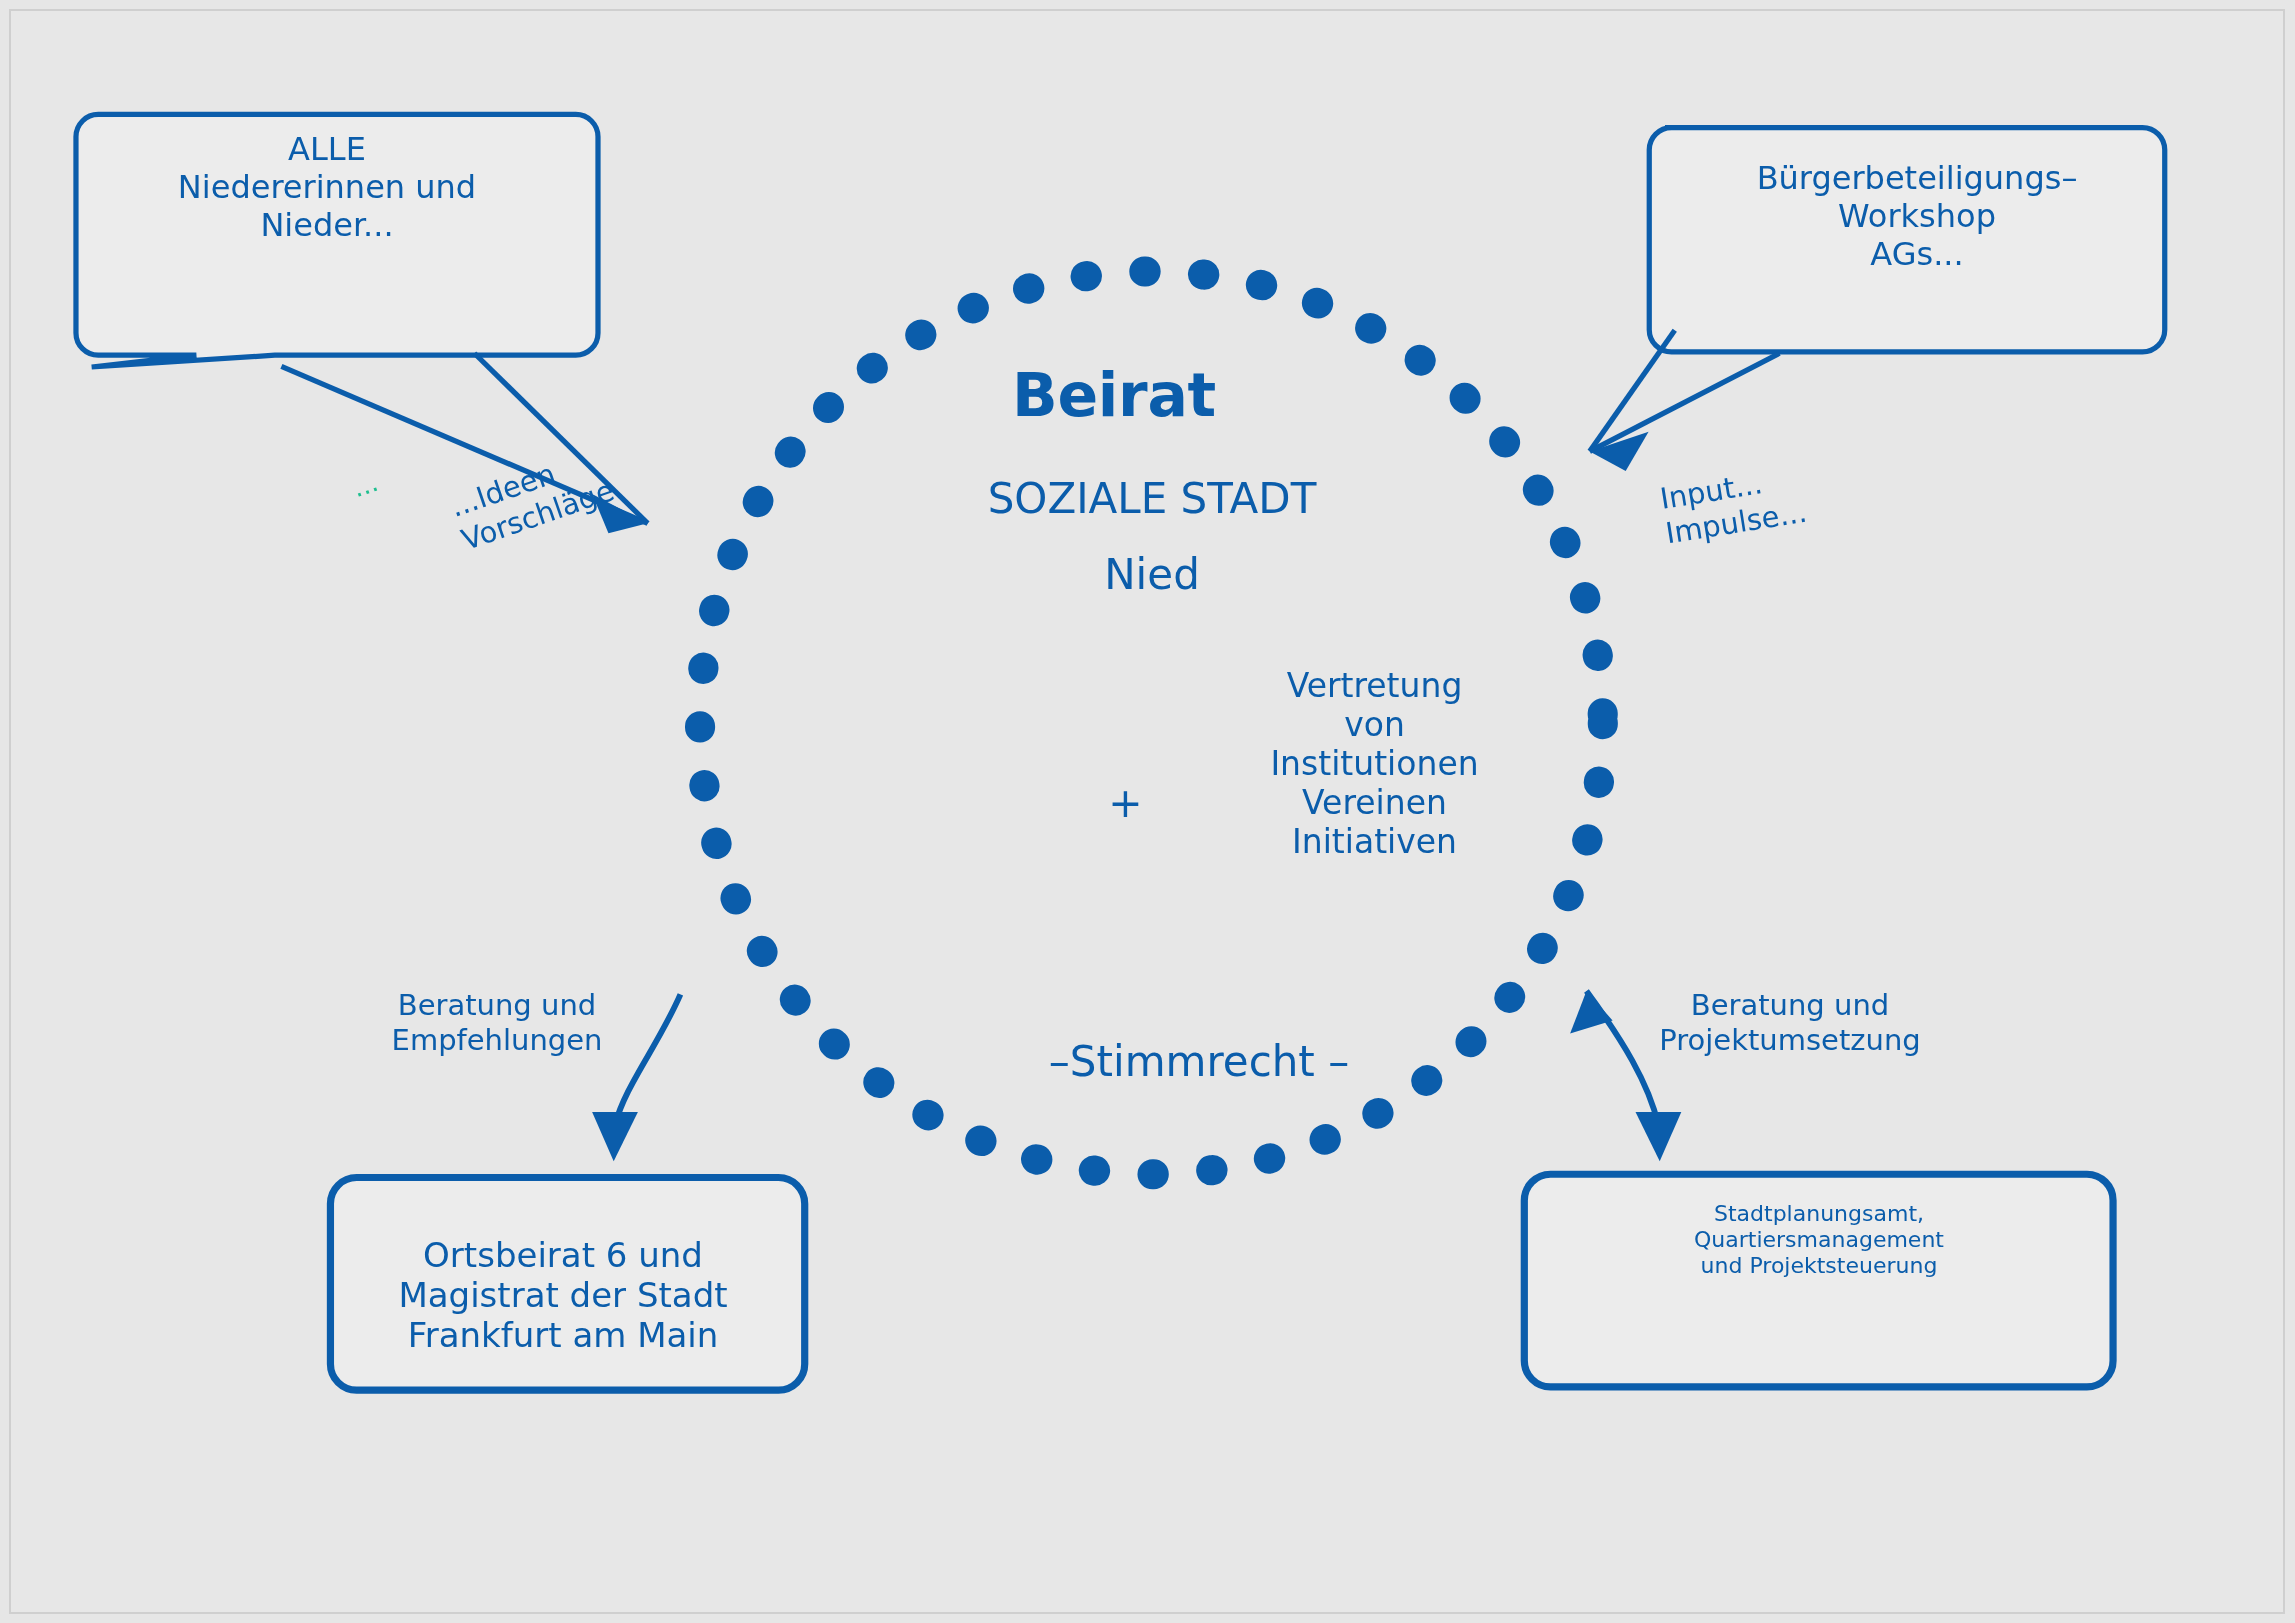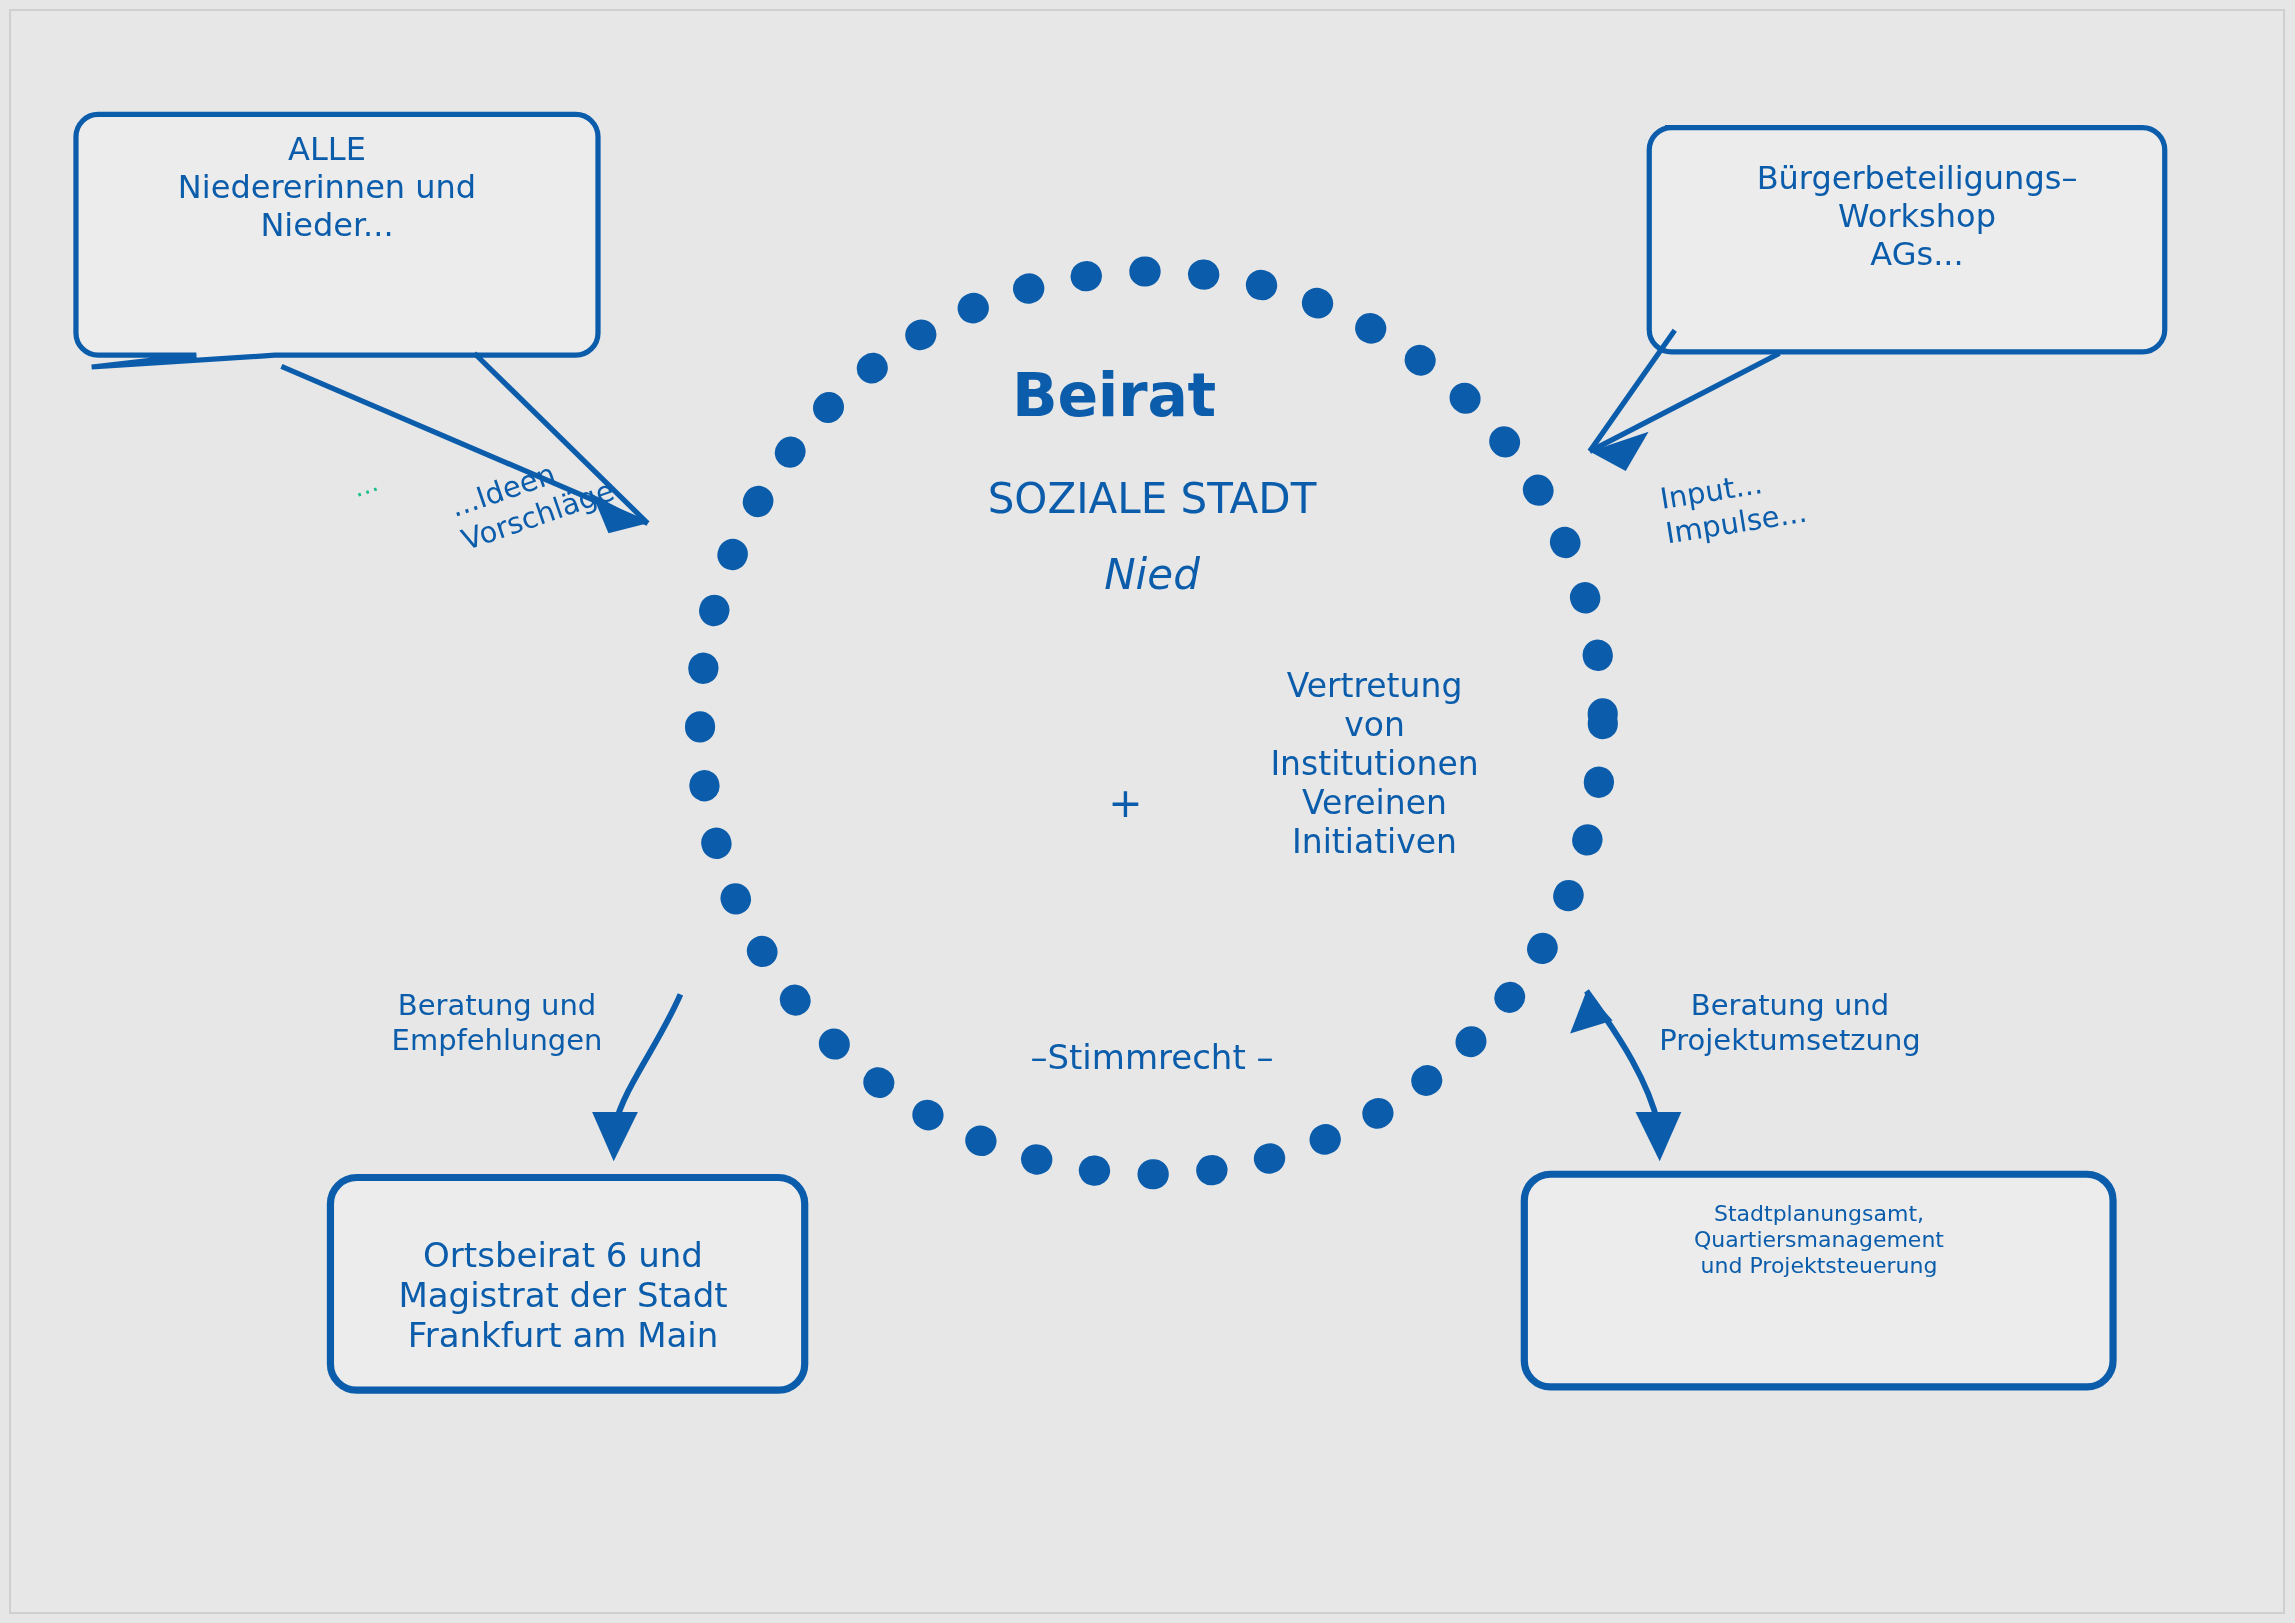--- a/index.html
+++ b/index.html
@@ -69,38 +69,38 @@
   #center-title {
     left: 767px; top: 360px; width: 694px;
     font-size: 60px; font-weight: bold; letter-spacing: -0.3px;
   }
   #center-sub1 {
     left: 805px; top: 474px; width: 694px;
     font-size: 42px; font-weight: 400;
   }
   #center-sub2 {
     left: 805px; top: 550px; width: 694px;
-    font-size: 42px; font-weight: 400; font-style: italic;
+    font-size: 42px; font-weight: 400;
   }
 
   #col-left {
     left: 700px; top: 667px; width: 393px;
     font-size: 33px;
   }
   #col-right {
     left: 1178px; top: 667px; width: 393px;
     font-size: 33px;
   }
   #plus-sign {
     left: 1073px; top: 779px; width: 105px;
     font-size: 41px;
   }
   #stimmrecht {
-    left: 851px; top: 1037px; width: 602px;
-    font-size: 34px;
+    left: 898px; top: 1037px; width: 602px;
+    font-size: 42px;
   }
 
   .side-label {
     position: absolute;
     color: #0b5dab;
     font-size: 29px;
     line-height: 1.22;
     text-align: center;
     white-space: pre-line;
   }

